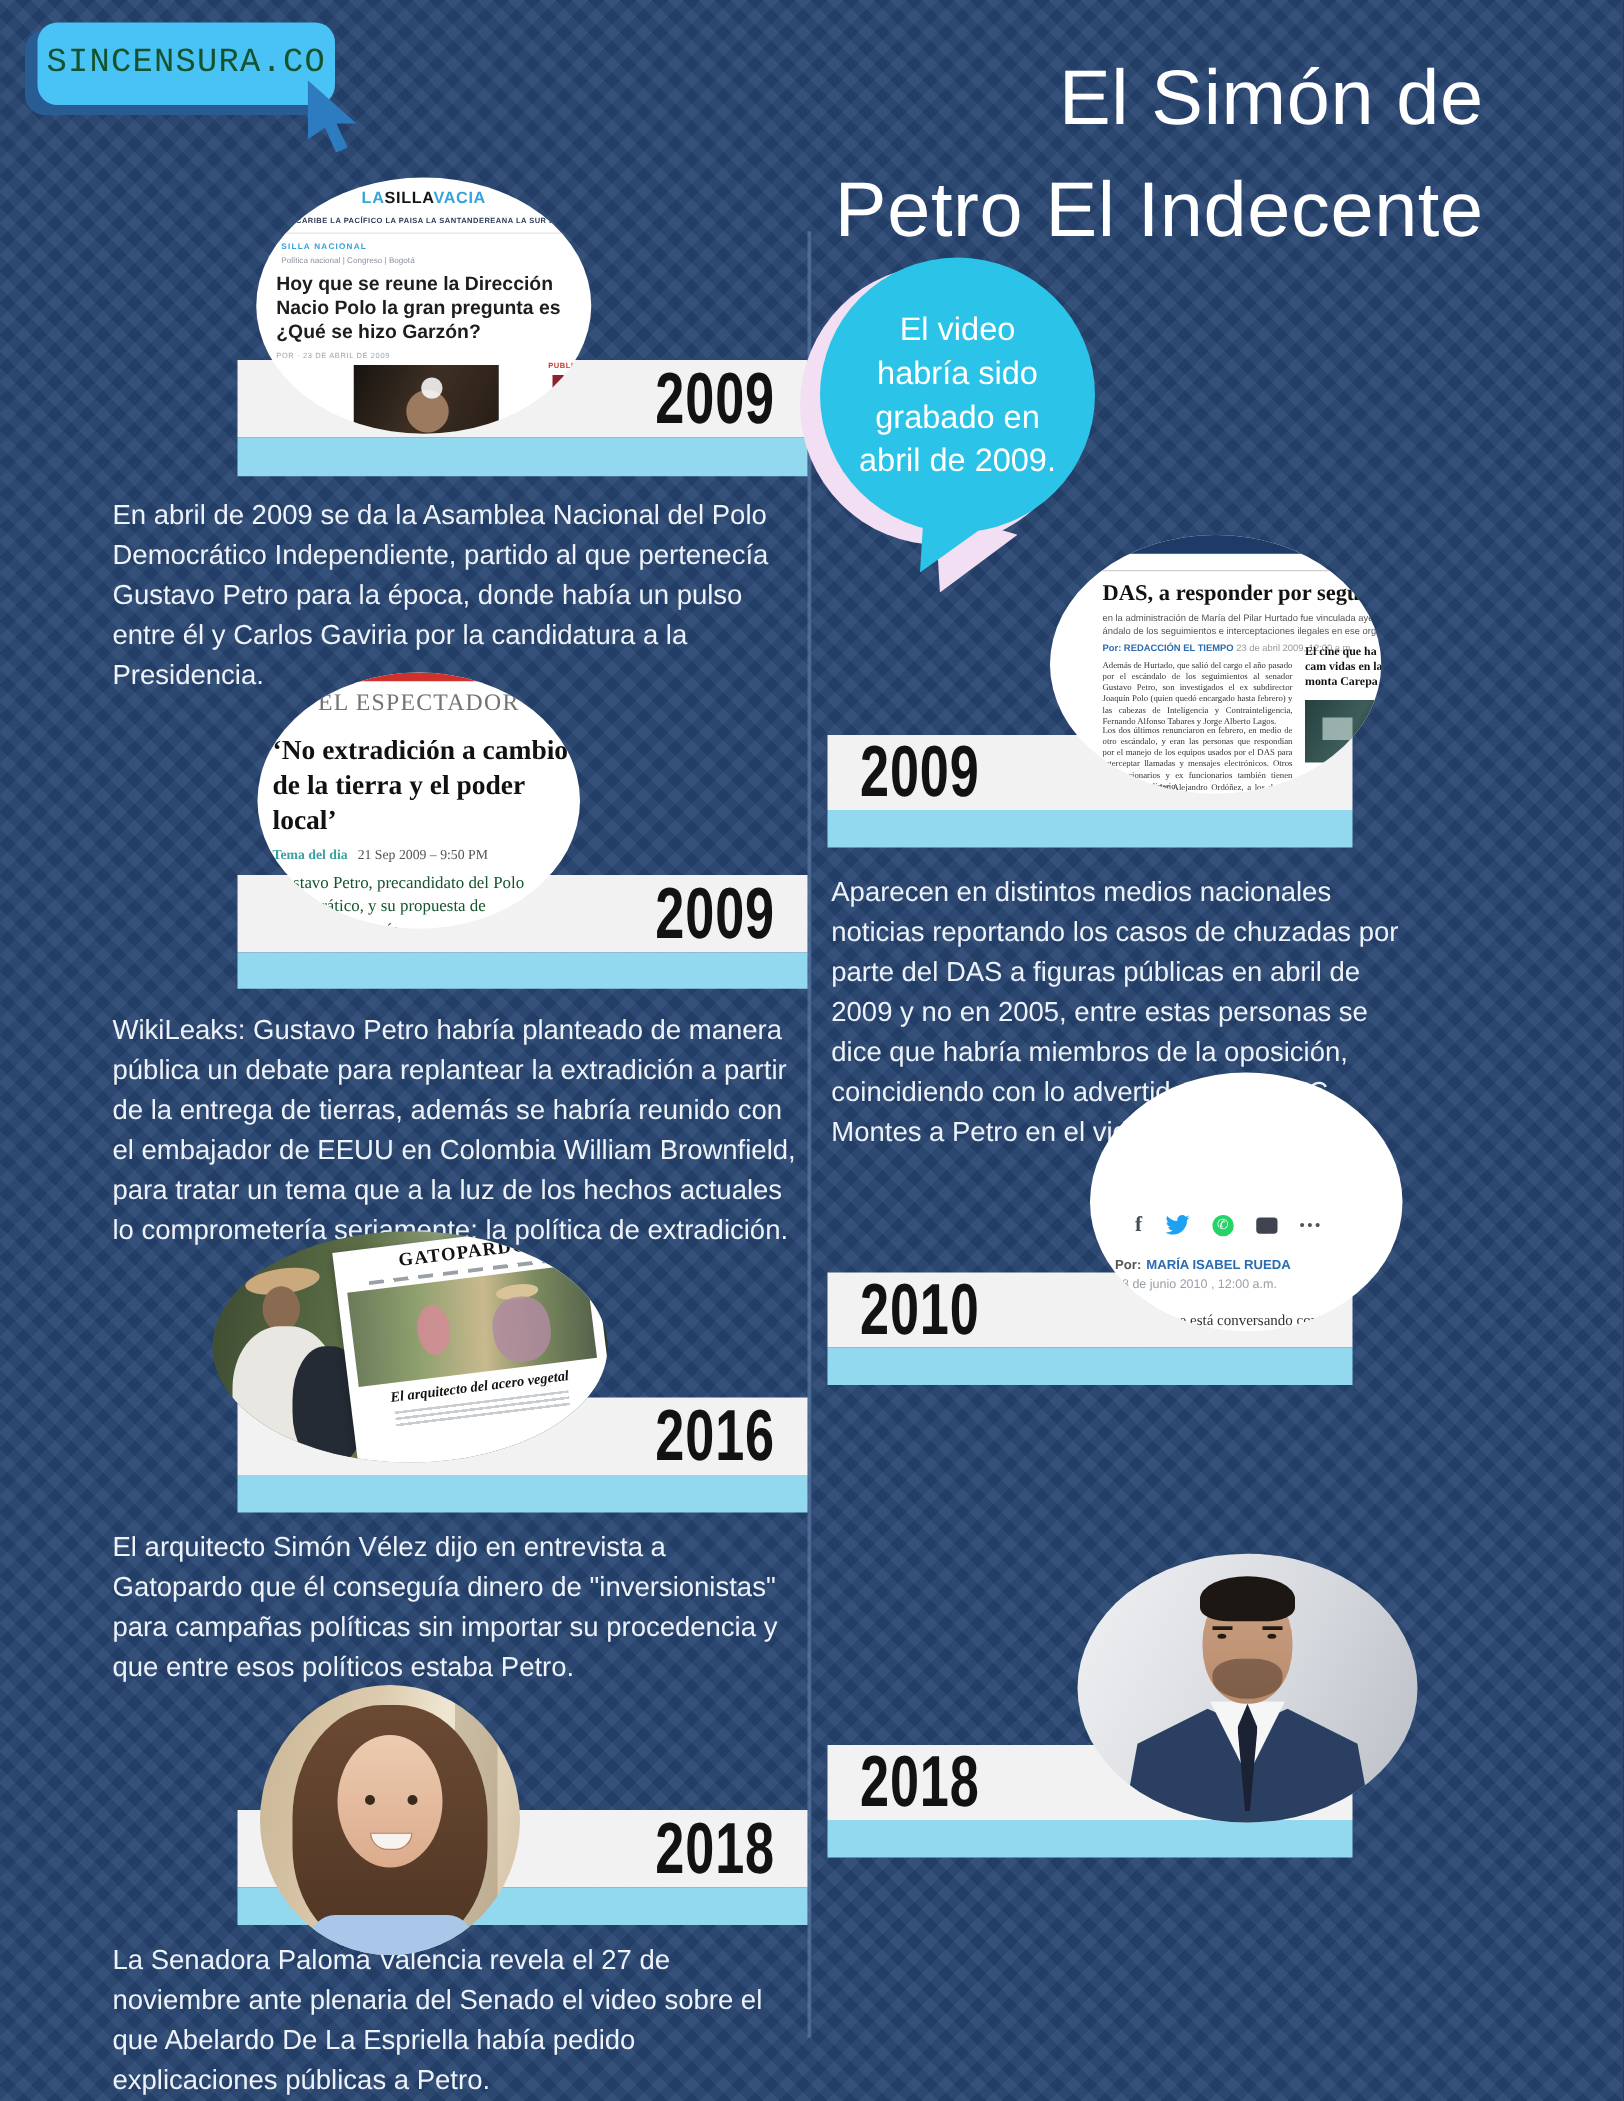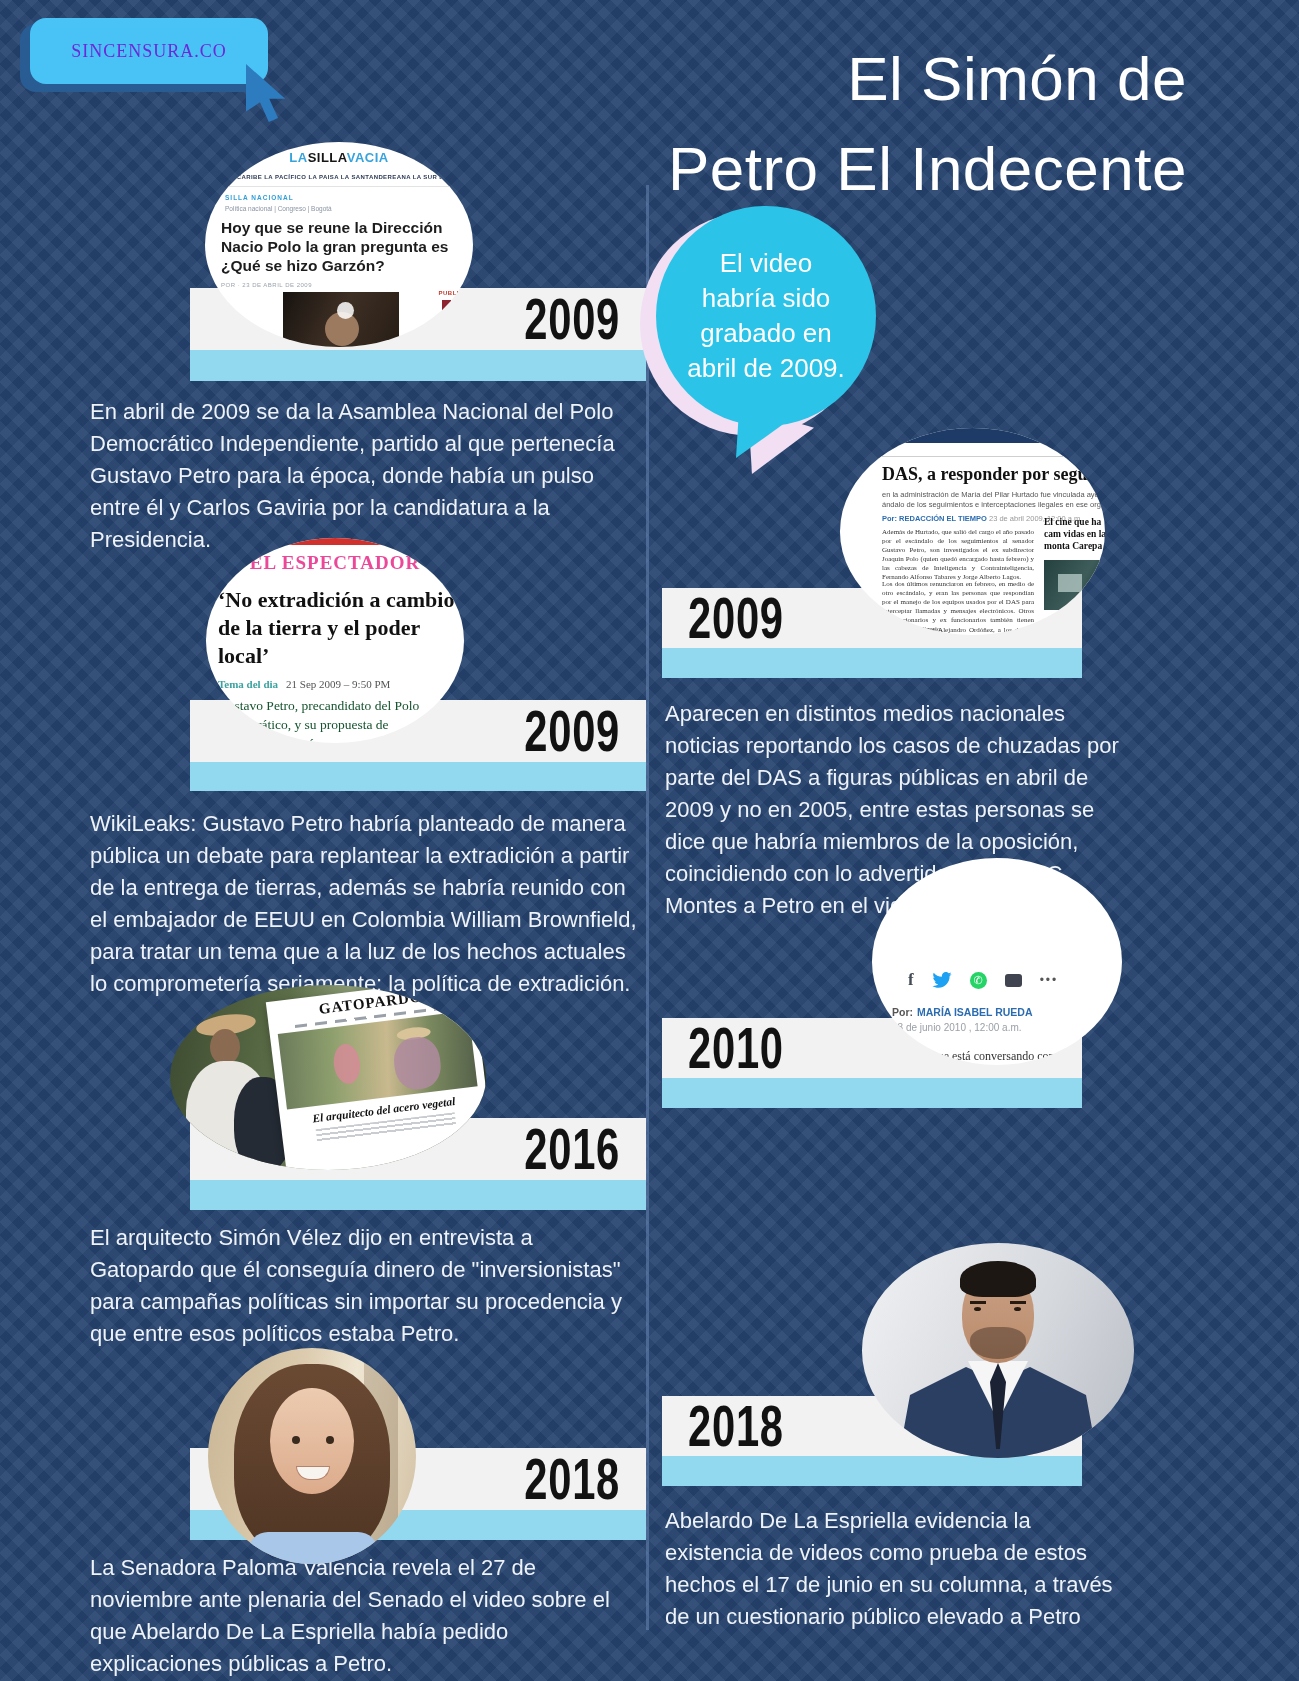--- a/index.html
+++ b/index.html
@@ -9,21 +9,21 @@
     background-image:
       repeating-linear-gradient(45deg, rgba(255,255,255,0.035) 0 9px, rgba(0,0,0,0.05) 9px 18px),
       repeating-linear-gradient(135deg, rgba(255,255,255,0.03) 0 9px, rgba(0,0,0,0.05) 9px 18px);}
   .abs{position:absolute;}
   
   .divider{left:646px;top:185px;width:3px;height:1445px;background:rgba(130,160,210,0.38);}
   
   .logo-shadow{left:20px;top:24px;width:240px;height:68px;border-radius:16px;background:#2a5c94;}
   .logo{left:30px;top:18px;width:238px;height:66px;border-radius:16px;background:#49c3f5;
         display:flex;align-items:center;justify-content:center;}
-  .logo span{font-family:Liberation Serif, serif;font-size:18px;color:#6d28d9;letter-spacing:1px;}
+  .logo span{font-family:Liberation Mono, monospace;font-size:27px;color:#14532d;letter-spacing:1px;}
   .cursor{left:246px;top:64px;width:40px;height:58px;background:#2e7cc0;
         clip-path:polygon(0 0,0 82%,35% 66%,57% 100%,80% 93%,58% 60%,98% 60%);}
   
   .title{top:34px;right:112px;text-align:right;color:#ffffff;font-size:62px;line-height:90px;font-weight:500;letter-spacing:0.5px;}
   
   .barw{background:#f2f2f2;height:62px;}
   .barc{background:#92d9ef;}
   .barw-l{left:190px;width:456px;}
   .barc-l{left:190px;width:456px;height:31px;}
   .barw-r{left:662px;width:420px;height:60px;}
@@ -48,21 +48,21 @@
   .c1-head{top:76px;left:16px;width:252px;font-size:15.5px;line-height:19px;font-weight:700;color:#1d1d1d;}
   .c1-byline{top:140px;left:16px;font-size:6px;color:#9aa3b0;letter-spacing:0.5px;}
   .c1-photo{left:78px;top:150px;width:116px;height:78px;background:linear-gradient(115deg,#171310,#3e2f24 45%,#241b14);}
   .c1-face{left:120px;top:170px;width:34px;height:34px;border-radius:50%;background:#9b7a5f;}
   .c1-q{left:132px;top:160px;width:17px;height:17px;border-radius:50%;background:rgba(255,255,255,0.85);}
   .c1-pub{top:148px;right:14px;font-size:6px;color:#c0392b;font-weight:700;letter-spacing:0.5px;}
   .c1-pubbox{top:158px;right:22px;width:9px;height:13px;background:#8e2430;}
   
   .c2{left:206px;top:538px;width:258px;height:205px;}
   .c2-red{top:0;left:25%;width:50%;height:7px;background:#d0312d;}
-  .c2-mast{top:14px;width:100%;text-align:center;font-weight:700;font-size:19px;letter-spacing:1px;color:#ec4899;}
+  .c2-mast{top:14px;width:100%;text-align:center;font-weight:400;font-size:19px;letter-spacing:1px;color:#737373;}
   .c2-head{top:48px;left:12px;width:244px;font-weight:700;font-size:22px;line-height:28px;color:#111;}
   .c2-meta{top:140px;left:12px;font-size:11px;color:#555;}
   .c2-meta .tag{color:#3aa3a0;font-weight:700;margin-right:8px;}
   .c2-body{top:158px;left:12px;font-size:13.5px;line-height:19px;color:#14532d;white-space:nowrap;}
   
   .c3{left:170px;top:985px;width:316px;height:185px;border-radius:50%;overflow:hidden;z-index:3;
       background:linear-gradient(100deg,#3c4a30,#5c6e48 35%,#8a9a74 52%,#4e5e40 70%,#2e3a26);}
   .c3-hat{left:26px;top:30px;width:60px;height:20px;border-radius:50%;background:#caa97c;transform:rotate(-8deg);}
   .c3-face{left:40px;top:44px;width:30px;height:36px;border-radius:50%;background:#8a6b52;}
   .c3-shirt{left:16px;top:76px;width:84px;height:110px;border-radius:45%;background:#e9e7e2;}
@@ -300,15 +300,14 @@
     <div class="abs r3-shirt"></div>
     <div class="abs r3-tie"></div>
     <div class="abs r3-head"></div>
     <div class="abs r3-hair"></div>
     <div class="abs r3-brow" style="left:108px"></div>
     <div class="abs r3-brow" style="left:148px"></div>
     <div class="abs r3-eye" style="left:112px"></div>
     <div class="abs r3-eye" style="left:152px"></div>
     <div class="abs r3-beard"></div>
   </div>
-  <div class="abs para para-r" style="top:1505px">Abelardo De La Espriella evidencia la existencia de videos como prueba de estos hechos el 17 de junio en su columna, a través de un cuestionario público elevado a Petro</div>
 
 </div>
 
 </body></html>

